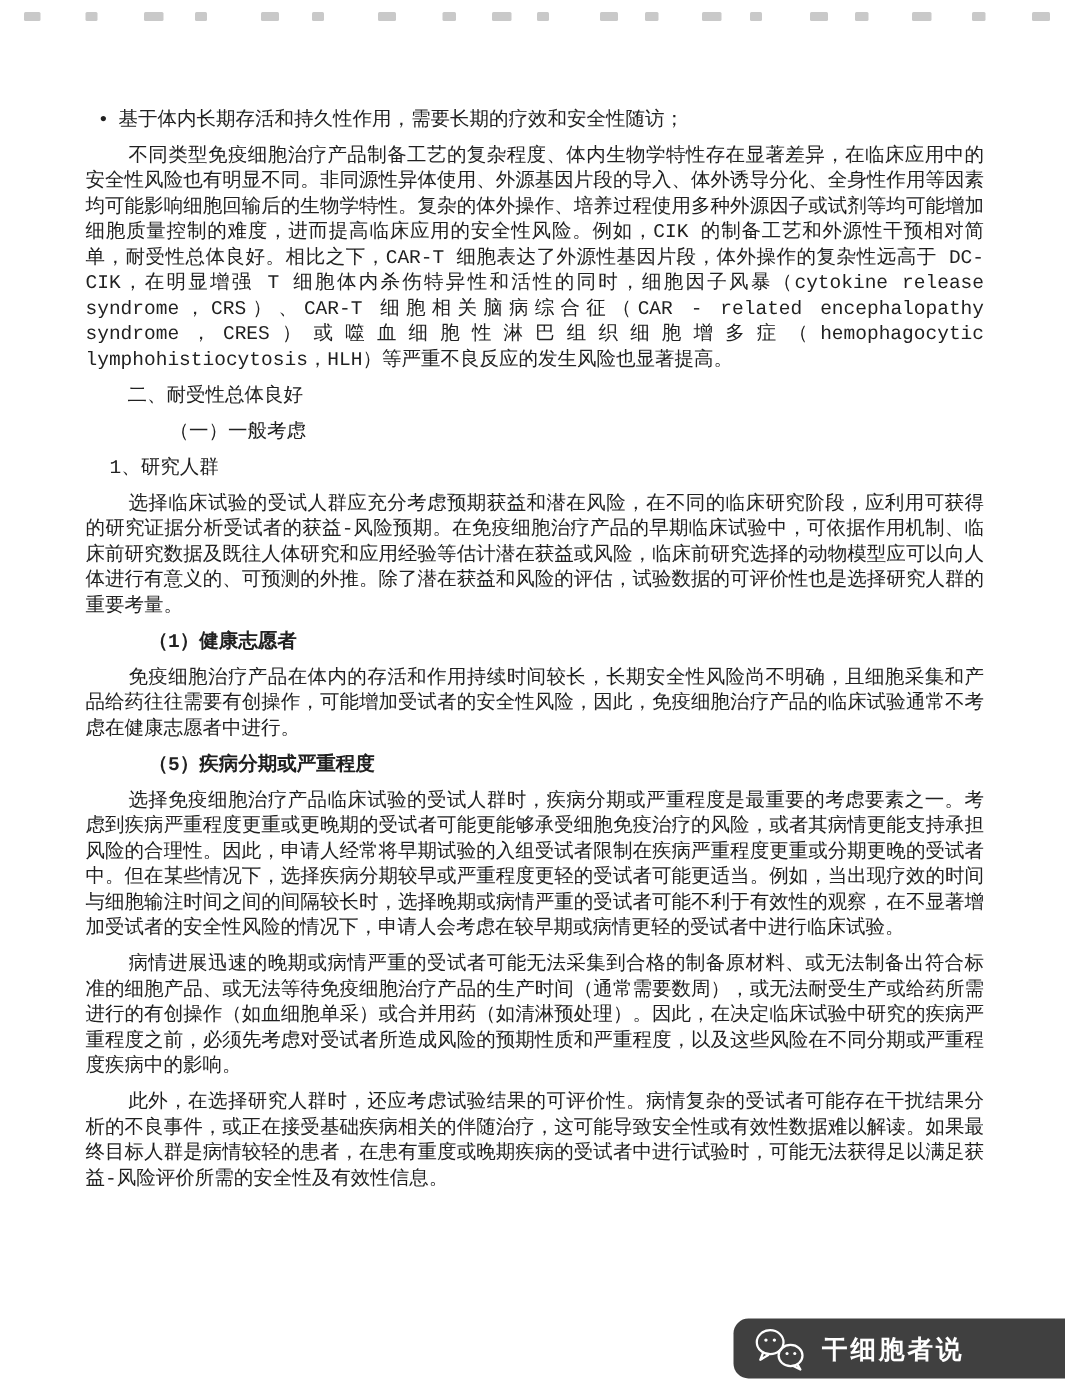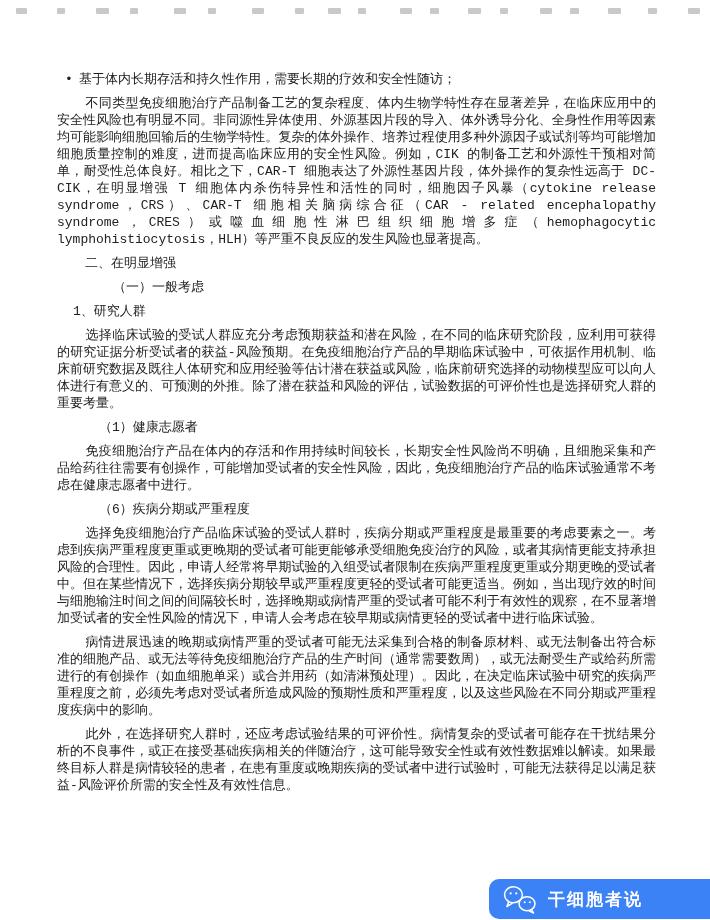--- a/index.html
+++ b/index.html
@@ -21,21 +21,21 @@
     line-height:17px;
     text-align:justify;
   }
   .content p{margin:0 0 7px 0;}
   .bullet-line{display:flex;text-align:left;}
   .bullet-dot{width:14px;flex:0 0 14px;margin-left:8px;text-align:left;}
   .para{text-indent:2.2em;}
   .h-section{text-indent:28px;margin:1px 0 8px 0;font-weight:400;}
   .h-general{text-indent:56px;margin:1px 0 8px 0;font-weight:400;}
   .h-num{text-indent:16px;margin:1px 0 8px 0;font-weight:400;}
-  .h-sub{text-indent:42px;margin:1px 0 8px 0;font-weight:400;}
+  .h-sub{text-indent:42px;margin:1px 0 8px 0;font-weight:700;}
   .watermark-band{
     position:absolute;
     right:0;top:879px;
     width:221px;height:40px;
     border-radius:10px 0 0 10px;
     display:flex;align-items:center;
     padding-left:12px;box-sizing:border-box;
   }
   .wm-icon{flex:0 0 auto;margin-right:9px;display:block;}
   .wm-label{
@@ -73,43 +73,43 @@
   <div class="content">
 
     <p class="bullet-line">
       <span class="bullet-dot">•</span>
       <span>基于体内长期存活和持久性作用，需要长期的疗效和安全性随访；</span>
     </p>
 
     <p class="para">不同类型免疫细胞治疗产品制备工艺的复杂程度、体内生物学特性存在显著差异，在临床应用中的安全性风险也有明显不同。非同源性异体使用、外源基因片段的导入、体外诱导分化、全身性作用等因素均可能影响细胞回输后的生物学特性。复杂的体外操作、培养过程使用多种外源因子或试剂等均可能增加细胞质量控制的难度，进而提高临床应用的安全性风险。例如，CIK 的制备工艺和外源性干预相对简单，耐受性总体良好。相比之下，CAR-T 细胞表达了外源性基因片段，体外操作的复杂性远高于 DC-CIK，在明显增强 T 细胞体内杀伤特异性和活性的同时，细胞因子风暴（cytokine release syndrome，CRS）、CAR-T 细胞相关脑病综合征（CAR - related encephalopathy syndrome，CRES）或噬血细胞性淋巴组织细胞增多症（hemophagocytic lymphohistiocytosis，HLH）等严重不良反应的发生风险也显著提高。</p>
 
 
-    <p class="h-section">二、在明显增强</p>
+    <p class="h-section">二、耐受性总体良好</p>
 
     <p class="h-general">（一）一般考虑</p>
 
     <p class="h-num">1、研究人群</p>
 
     <p class="para">选择临床试验的受试人群应充分考虑预期获益和潜在风险，在不同的临床研究阶段，应利用可获得的研究证据分析受试者的获益-风险预期。在免疫细胞治疗产品的早期临床试验中，可依据作用机制、临床前研究数据及既往人体研究和应用经验等估计潜在获益或风险，临床前研究选择的动物模型应可以向人体进行有意义的、可预测的外推。除了潜在获益和风险的评估，试验数据的可评价性也是选择研究人群的重要考量。</p>
 
     <p class="h-sub">（1）健康志愿者</p>
 
     <p class="para">免疫细胞治疗产品在体内的存活和作用持续时间较长，长期安全性风险尚不明确，且细胞采集和产品给药往往需要有创操作，可能增加受试者的安全性风险，因此，免疫细胞治疗产品的临床试验通常不考虑在健康志愿者中进行。</p>
 
-    <p class="h-sub">（6）疾病分期或严重程度</p>
+    <p class="h-sub">（5）疾病分期或严重程度</p>
 
     <p class="para">选择免疫细胞治疗产品临床试验的受试人群时，疾病分期或严重程度是最重要的考虑要素之一。考虑到疾病严重程度更重或更晚期的受试者可能更能够承受细胞免疫治疗的风险，或者其病情更能支持承担风险的合理性。因此，申请人经常将早期试验的入组受试者限制在疾病严重程度更重或分期更晚的受试者中。但在某些情况下，选择疾病分期较早或严重程度更轻的受试者可能更适当。例如，当出现疗效的时间与细胞输注时间之间的间隔较长时，选择晚期或病情严重的受试者可能不利于有效性的观察，在不显著增加受试者的安全性风险的情况下，申请人会考虑在较早期或病情更轻的受试者中进行临床试验。</p>
 
     <p class="para">病情进展迅速的晚期或病情严重的受试者可能无法采集到合格的制备原材料、或无法制备出符合标准的细胞产品、或无法等待免疫细胞治疗产品的生产时间（通常需要数周），或无法耐受生产或给药所需进行的有创操作（如血细胞单采）或合并用药（如清淋预处理）。因此，在决定临床试验中研究的疾病严重程度之前，必须先考虑对受试者所造成风险的预期性质和严重程度，以及这些风险在不同分期或严重程度疾病中的影响。</p>
 
     <p class="para">此外，在选择研究人群时，还应考虑试验结果的可评价性。病情复杂的受试者可能存在干扰结果分析的不良事件，或正在接受基础疾病相关的伴随治疗，这可能导致安全性或有效性数据难以解读。如果最终目标人群是病情较轻的患者，在患有重度或晚期疾病的受试者中进行试验时，可能无法获得足以满足获益-风险评价所需的安全性及有效性信息。</p>
 
   </div>
 
-  <div class="watermark-band" style="background:#3b82f6;color:#ffffff;">
+  <div class="watermark-band" style="background:#404040;color:#ffffff;">
     <svg class="wm-icon" width="38" height="30" viewBox="0 0 40 32" fill="none">
       <ellipse cx="13" cy="11.5" rx="9.5" ry="8.5" stroke="#ffffff" stroke-width="1.6"></ellipse>
       <path d="M8 19 L6 24 L12 20.5" stroke="#ffffff" stroke-width="1.6" fill="none" stroke-linejoin="round"></path>
       <circle cx="10" cy="10" r="1.2" fill="#ffffff"></circle>
       <circle cx="16" cy="10" r="1.2" fill="#ffffff"></circle>
       <ellipse cx="27.5" cy="21" rx="8.5" ry="7.5" stroke="#ffffff" stroke-width="1.6"></ellipse>
       <path d="M32.5 27.5 L34.5 31 L29.5 28.5" stroke="#ffffff" stroke-width="1.6" fill="none" stroke-linejoin="round"></path>
       <circle cx="25" cy="19.5" r="1.1" fill="#ffffff"></circle>
       <circle cx="30.5" cy="19.5" r="1.1" fill="#ffffff"></circle>
     </svg>

